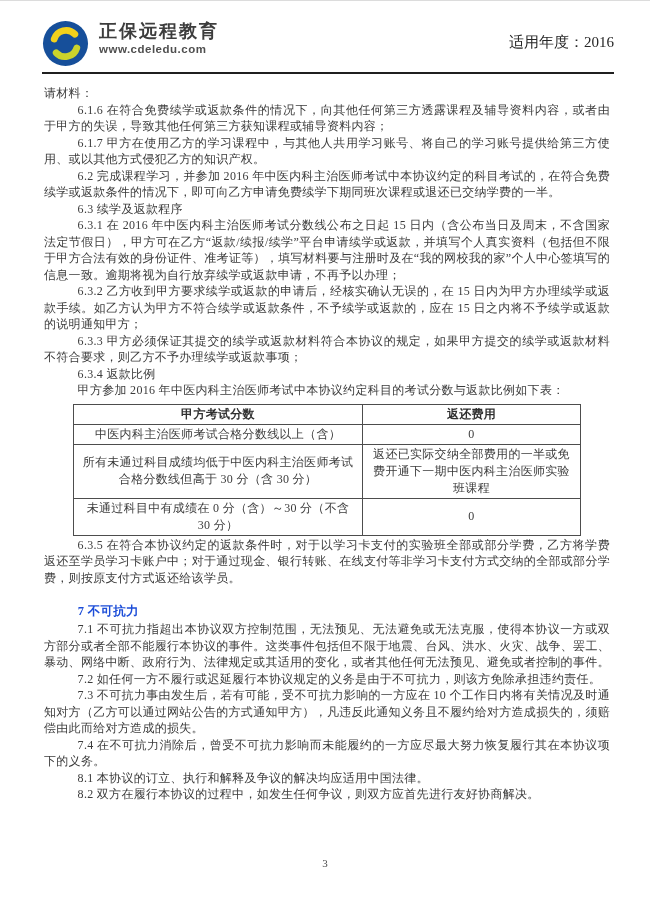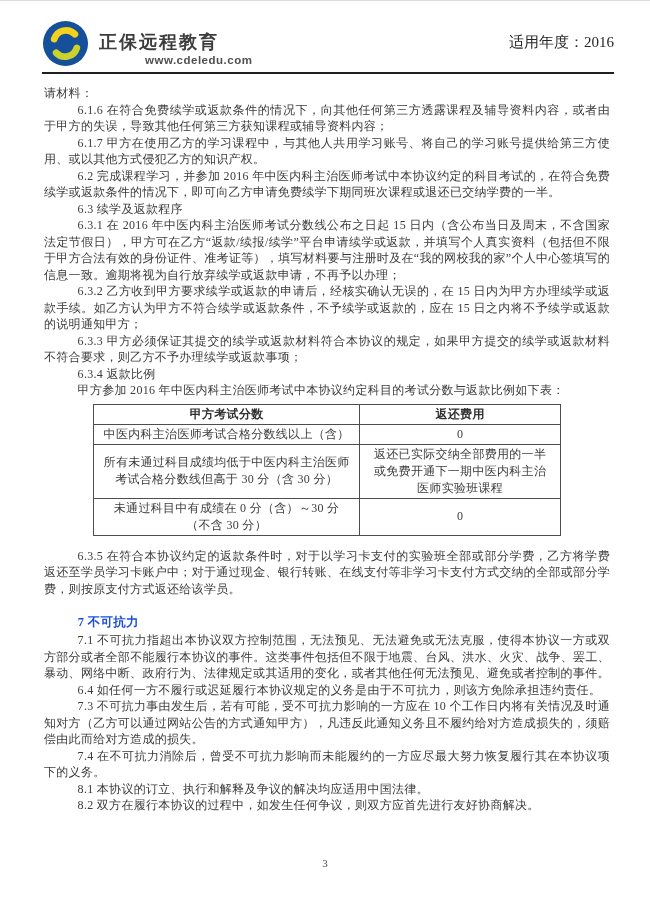--- a/index.html
+++ b/index.html
@@ -12,28 +12,28 @@
     color:#3b3b3b;
     border-top:1px solid #dcdcdc;
     box-sizing:border-box;
     overflow:hidden;
   }
   
   .header {
     position:absolute; top:0; left:42px; right:36px; height:71px;
     border-bottom:2px solid #1f1f1f;
   }
-  .brand { position:absolute; left:0; top:19px; display:flex; align-items:flex-end; }
+  .brand { position:absolute; left:0; top:19px; display:flex; align-items:flex-start; }
   .brand-logo { width:47px; height:47px; display:block; }
   .brand-text { margin-left:10px; font-family:"Liberation Sans","DejaVu Sans",sans-serif; }
   .brand-name {
     font-size:18px; font-weight:bold; color:#3d3d3d; letter-spacing:2px; line-height:22px;
   }
   .brand-url {
-    font-size:11.5px; font-weight:bold; color:#4f4f4f; letter-spacing:0.5px; line-height:14px;margin-left:46px;
+    font-size:11.5px; font-weight:bold; color:#4f4f4f; letter-spacing:0.5px; line-height:14px;
   }
   .year-label {
     position:absolute; right:0; bottom:20px;
     font-family:Liberation Serif, serif;
     font-size:15px; color:#262626;
   }
   
   .content {
     position:absolute; top:84px; left:44px; right:40px;
     font-size:12px; line-height:16.5px; letter-spacing:0.3px;
@@ -41,21 +41,21 @@
   }
   .content p { margin:0; text-indent:2.8em;font-family:Liberation Serif, serif; }
   .content p.cont { text-indent:0; }
   .sec-heading {
     font-size:12.5px; font-weight:bold; color:#1d4ed8;
     margin:15px 0 1px; text-indent:2.7em; line-height:17px;
   }
   .sec-heading.first { margin-top:17px; }
   
   table.refund {
-    width:468px; margin:5px auto 12px;
+    width:508px; margin:5px auto 1px;
     border-collapse:collapse;
     font-size:12px; line-height:17px;
     table-layout:fixed;
   }
   table.refund th, table.refund td {
     border:1px solid #4d4d4d;
     text-align:center; vertical-align:middle;
     padding:1px 8px;
   }
   table.refund th { font-weight:bold; color:#303030; }
@@ -121,21 +121,21 @@
           <td>未通过科目中有成绩在 0 分（含）～30 分（不含 30 分）</td>
           <td>0</td>
         </tr>
       </tbody>
     </table>
 
     <p>6.3.5 在符合本协议约定的返款条件时，对于以学习卡支付的实验班全部或部分学费，乙方将学费返还至学员学习卡账户中；对于通过现金、银行转账、在线支付等非学习卡支付方式交纳的全部或部分学费，则按原支付方式返还给该学员。</p>
 
     <div class="sec-heading first">7 不可抗力</div>
     <p>7.1 不可抗力指超出本协议双方控制范围，无法预见、无法避免或无法克服，使得本协议一方或双方部分或者全部不能履行本协议的事件。这类事件包括但不限于地震、台风、洪水、火灾、战争、罢工、暴动、网络中断、政府行为、法律规定或其适用的变化，或者其他任何无法预见、避免或者控制的事件。</p>
-    <p>6.4 如任何一方不履行或迟延履行本协议规定的义务是由于不可抗力，则该方免除承担违约责任。</p>
+    <p>7.2 如任何一方不履行或迟延履行本协议规定的义务是由于不可抗力，则该方免除承担违约责任。</p>
     <p>7.3 不可抗力事由发生后，若有可能，受不可抗力影响的一方应在 10 个工作日内将有关情况及时通知对方（乙方可以通过网站公告的方式通知甲方），凡违反此通知义务且不履约给对方造成损失的，须赔偿由此而给对方造成的损失。</p>
     <p>7.4 在不可抗力消除后，曾受不可抗力影响而未能履约的一方应尽最大努力恢复履行其在本协议项下的义务。</p>
 
     <p>8.1 本协议的订立、执行和解释及争议的解决均应适用中国法律。</p>
     <p>8.2 双方在履行本协议的过程中，如发生任何争议，则双方应首先进行友好协商解决。</p>
   </div>
 
   <div class="footer">3</div>
 
 </div>

